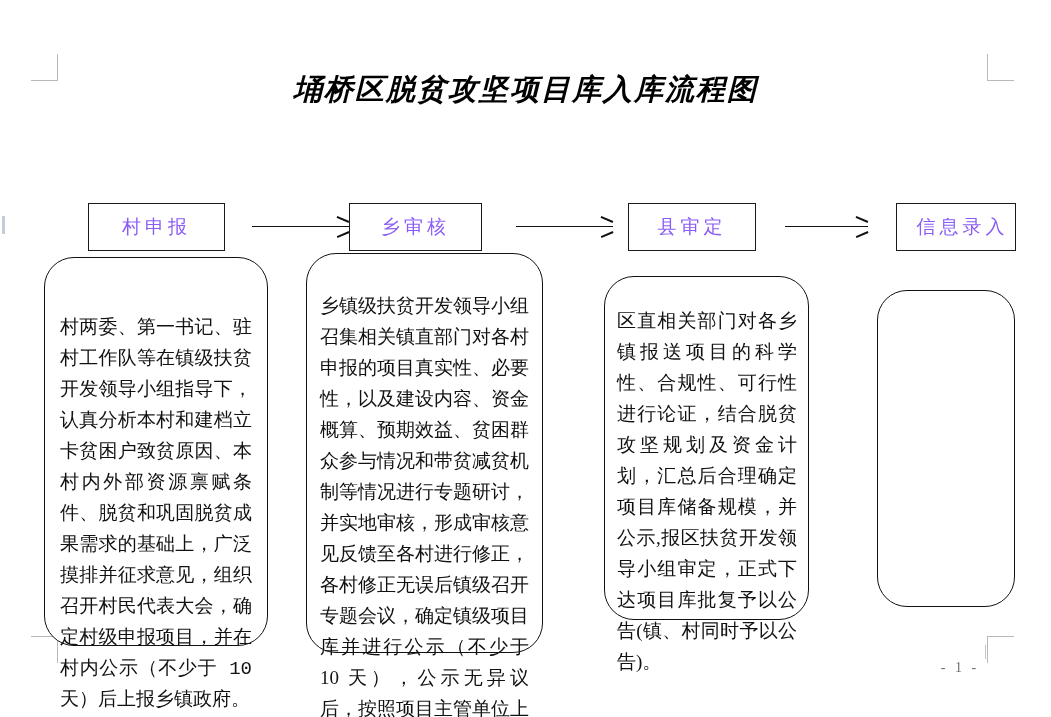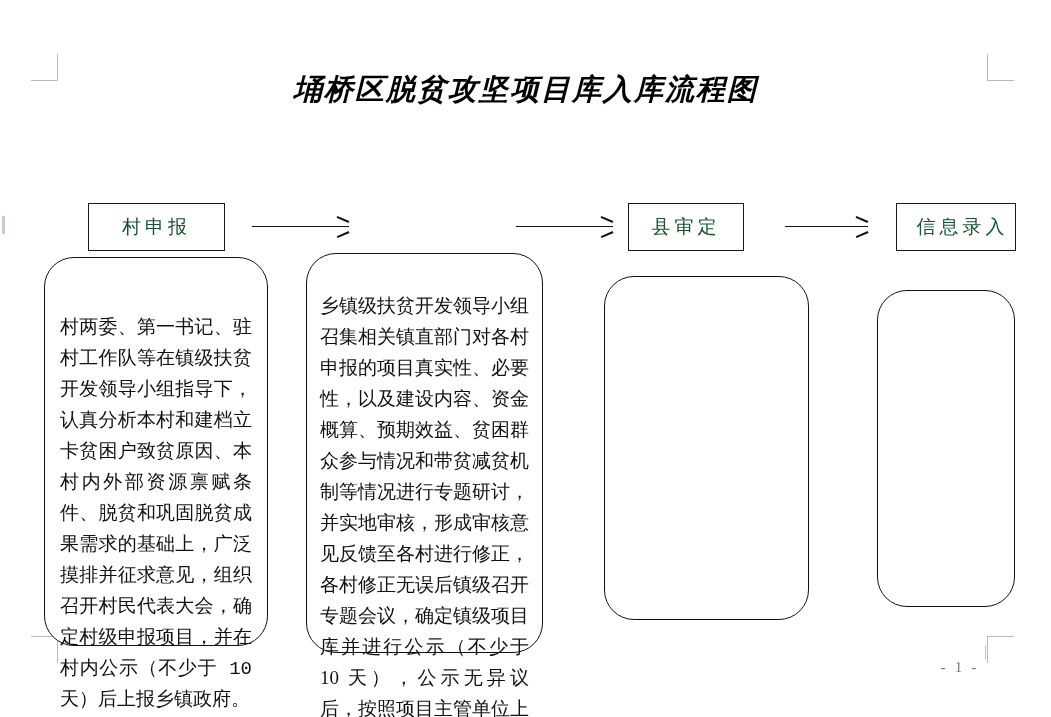--- a/index.html
+++ b/index.html
@@ -56,21 +56,21 @@
   .stage-head {
     position: absolute;
     border: 1px solid #1a1a1a;
     background: #ffffff;
     box-sizing: border-box;
     display: flex;
     align-items: center;
     justify-content: center;
     font-size: 19px;
     letter-spacing: 4px;
-    color: #14532d;
+    color: #8b5cf6;
     z-index: 4;
   }
 
   
   .arrow {
     position: absolute;
     height: 20px;
     z-index: 3;
   }
   .arrow .shaft {
@@ -142,33 +142,35 @@
 
   <div class="body-box" style="left:44px; top:257px; width:224px; height:389px;"></div>
   <div class="body-text" style="left:60px; top:313px; width:192px; height:330px;font-family:Liberation Mono, monospace;">村两委、第一书记、驻村工作队等在镇级扶贫开发领导小组指导下，认真分析本村和建档立卡贫困户致贫原因、本村内外部资源禀赋条件、脱贫和巩固脱贫成果需求的基础上，广泛摸排并征求意见，组织召开村民代表大会，确定村级申报项目，并在村内公示（不少于 10 天）后上报乡镇政府。</div>
 
   <div class="arrow" style="left:252px; top:217px; width:97px;">
     <div class="shaft" style="width:97px;"></div>
     <div class="headtop"></div>
     <div class="headbot"></div>
   </div>
 
+  <div class="stage-head" style="left:349px; top:203px; width:133px; height:48px;">乡审核</div>
 
   <div class="body-box" style="left:306px; top:253px; width:237px; height:400px;"></div>
   <div class="body-text" style="left:320px; top:290px; width:209px; height:350px;">乡镇级扶贫开发领导小组召集相关镇直部门对各村申报的项目真实性、必要性，以及建设内容、资金概算、预期效益、贫困群众参与情况和带贫减贫机制等情况进行专题研讨，并实地审核，形成审核意见反馈至各村进行修正，各村修正无误后镇级召开专题会议，确定镇级项目库并进行公示（不少于 10 天），公示无异议后，按照项目主管单位上报区直相关部门进行审核。</div>
 
   <div class="arrow" style="left:516px; top:217px; width:97px;">
     <div class="shaft" style="width:97px;"></div>
     <div class="headtop"></div>
     <div class="headbot"></div>
   </div>
 
-  <div class="stage-head" style="left:628px; top:203px; width:116px; height:48px;">县审定</div>
+  <div class="stage-head" style="left:628px; top:203px; width:128px; height:48px;">县审定</div>
 
   <div class="body-box" style="left:604px; top:276px; width:205px; height:344px;"></div>
+  <div class="body-text" style="left:617px; top:305px; width:180px; height:300px;">区直相关部门对各乡镇报送项目的科学性、合规性、可行性进行论证，结合脱贫攻坚规划及资金计划，汇总后合理确定项目库储备规模，并公示,报区扶贫开发领导小组审定，正式下达项目库批复予以公告(镇、村同时予以公告)。</div>
 
   <div class="arrow" style="left:785px; top:217px; width:83px;">
     <div class="shaft" style="width:83px;"></div>
     <div class="headtop"></div>
     <div class="headbot"></div>
   </div>
 
   <div class="stage-head" style="left:896px; top:203px; width:120px; height:48px;padding-left:13px;">信息录入</div>
 
   <div class="body-box" style="left:877px; top:290px; width:138px; height:317px;"></div>

